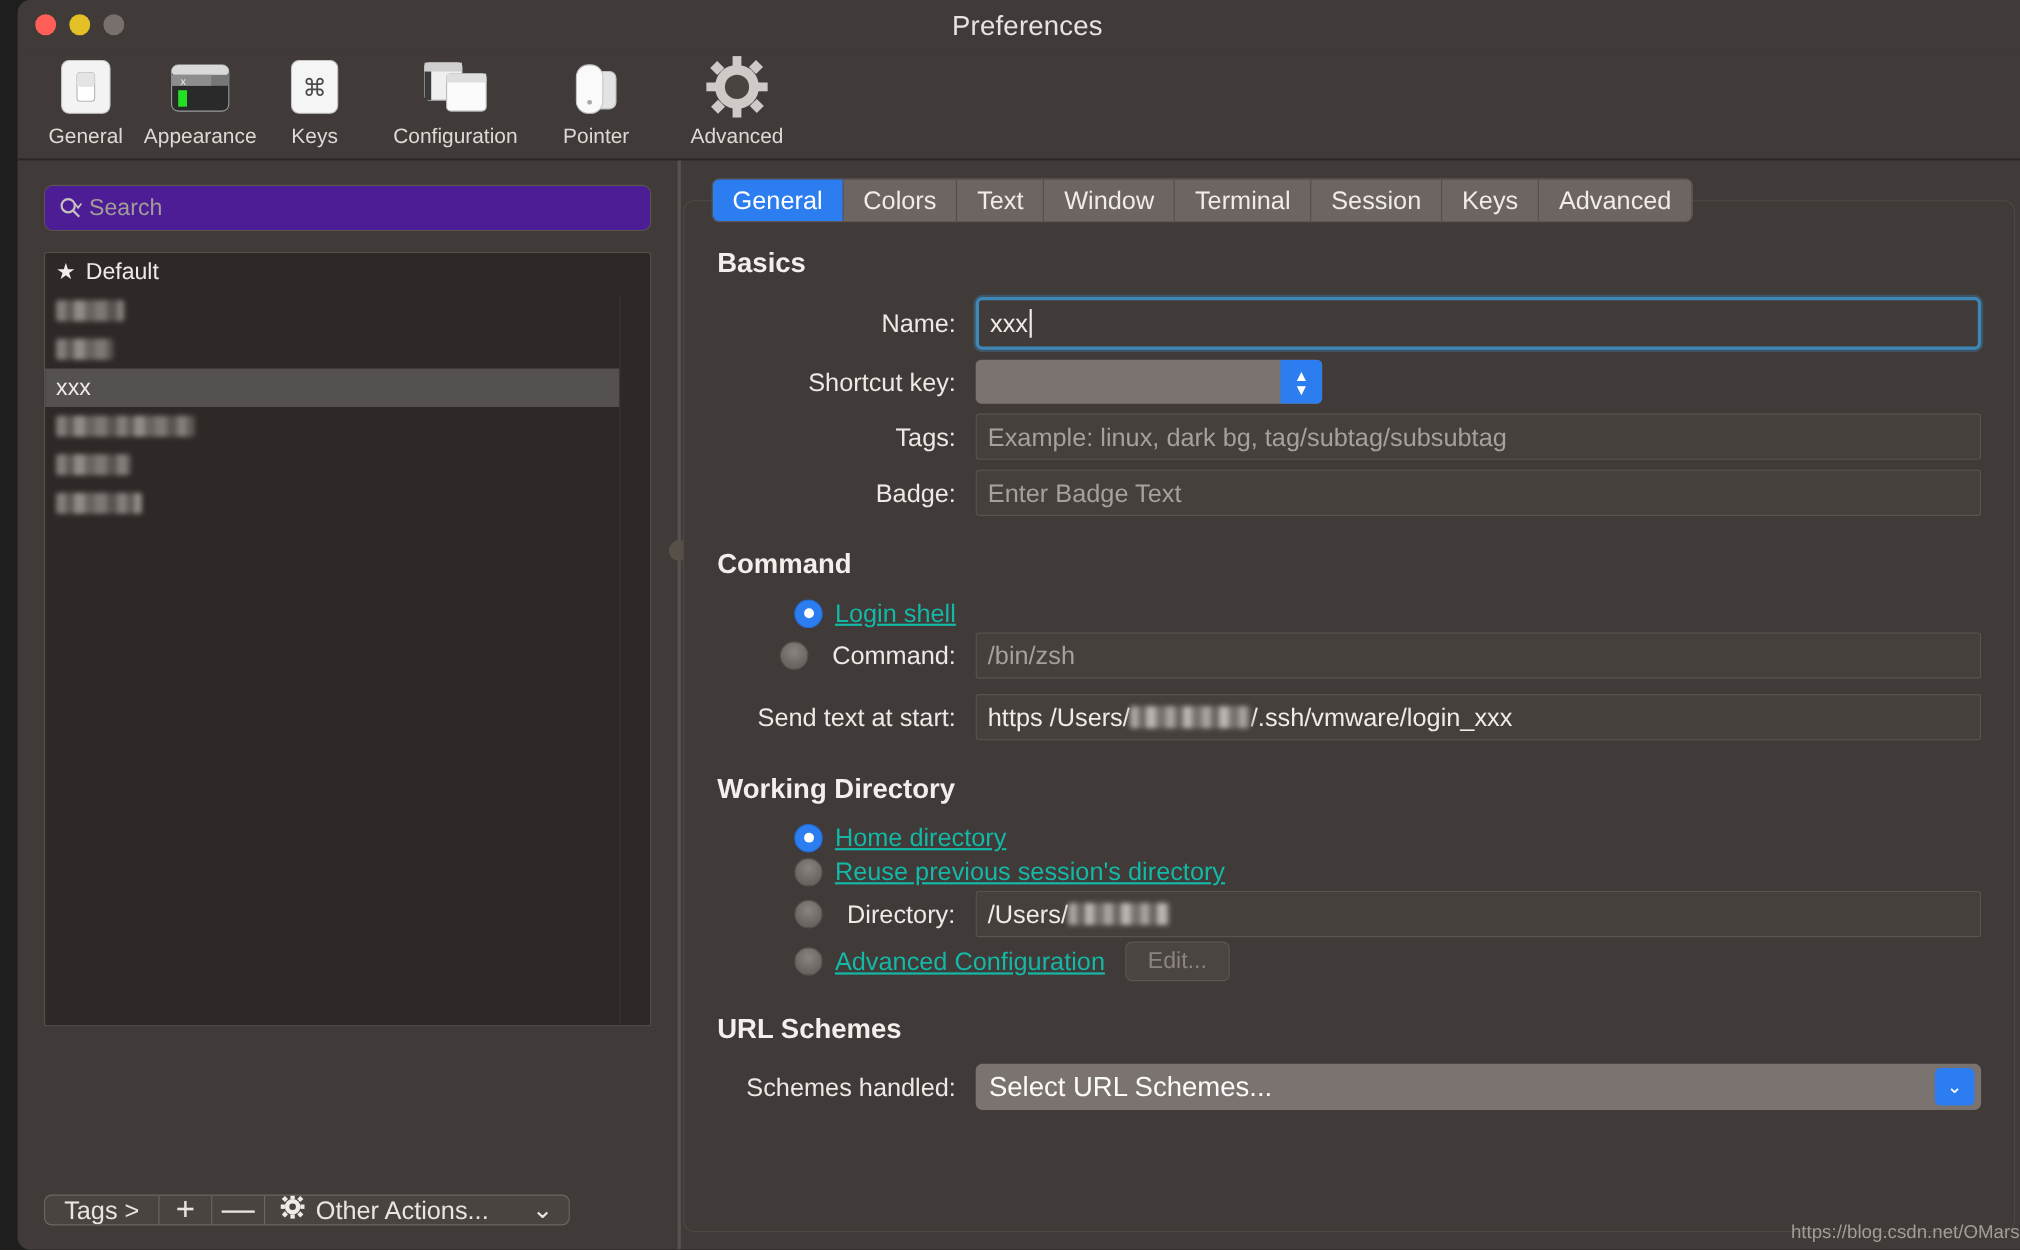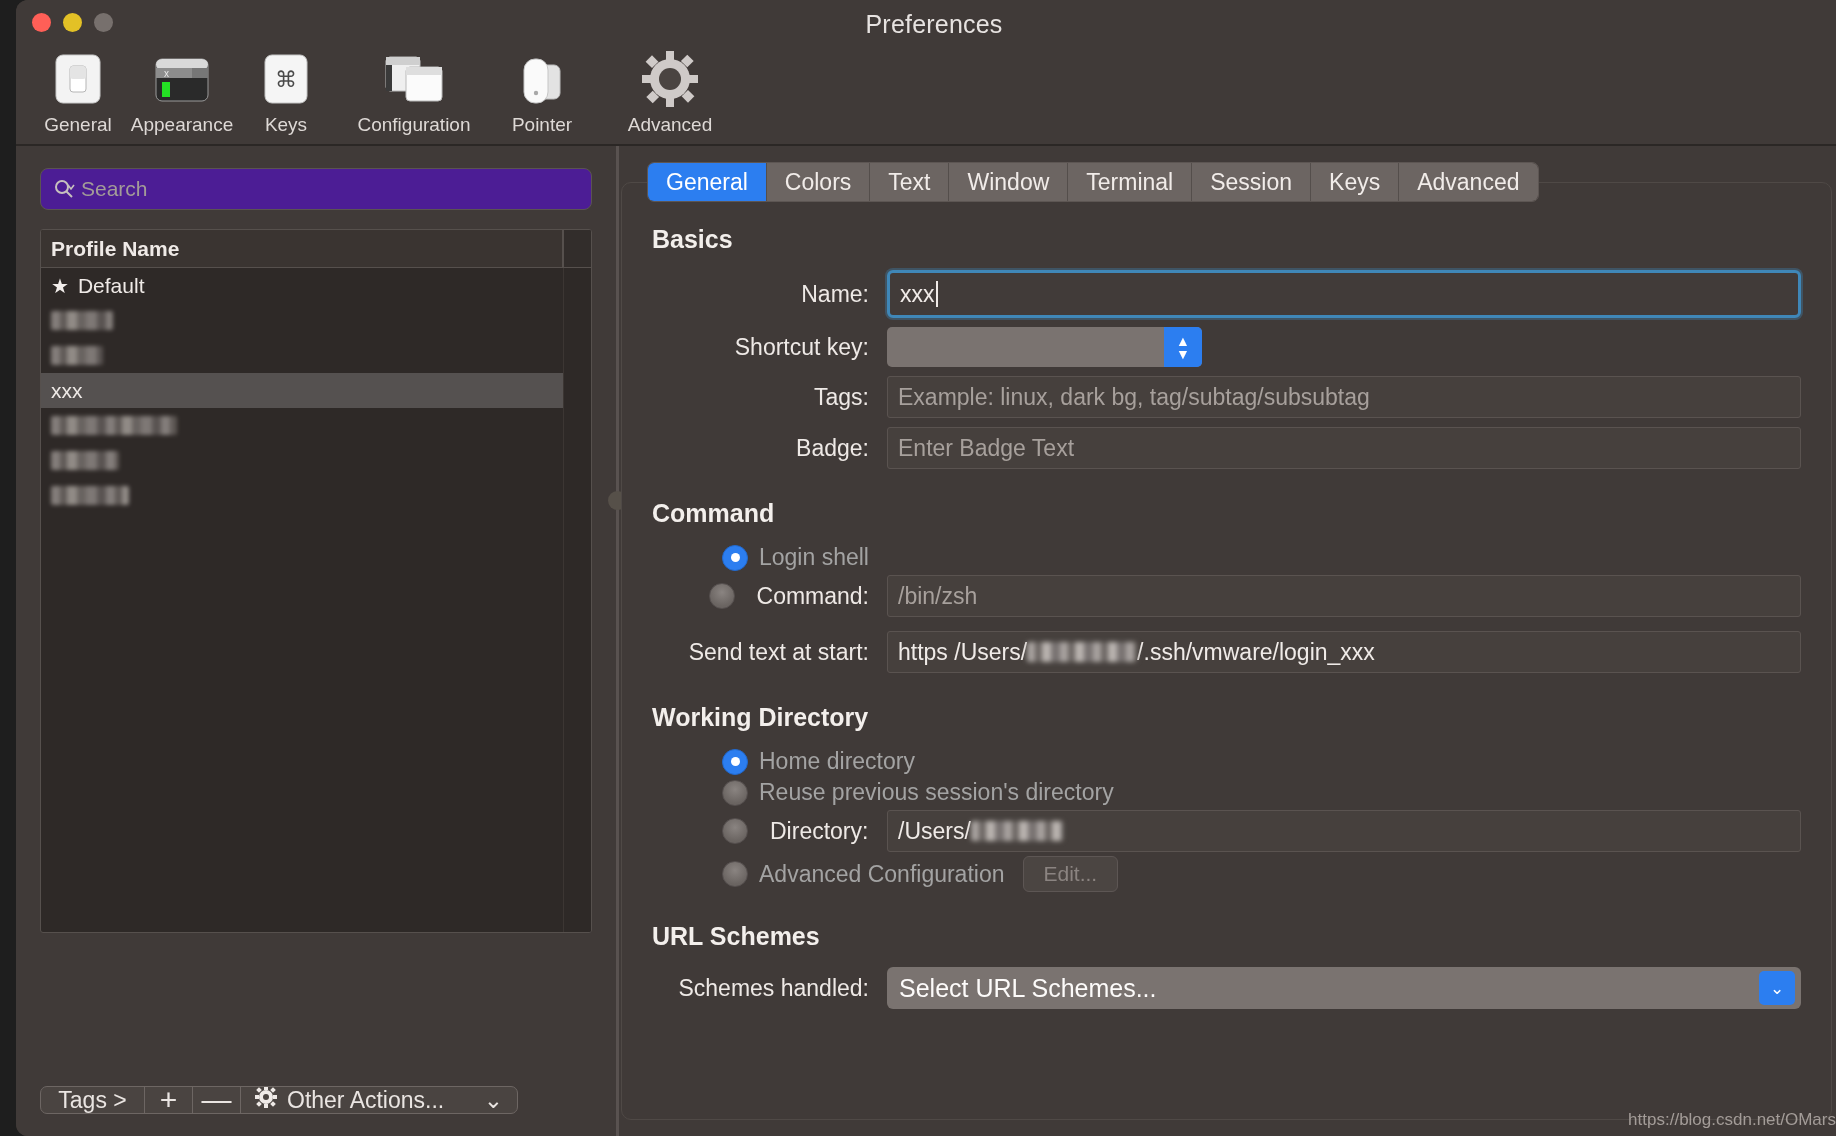--- a/index.html
+++ b/index.html
@@ -184,21 +184,21 @@
     align-items:center;justify-content:center;gap:1px;color:#fff;font-size:14px;line-height:12px;
   }
   .radio{
     width:26px;height:26px;border-radius:50%;flex:0 0 auto;
     background:radial-gradient(circle at 50% 35%, #8a8481 0%, #6a6461 70%);
     border:1px solid #575150;
     display:flex;align-items:center;justify-content:center;margin-right:11px;
   }
   .radio.on{background:#2c7ef0;border-color:#2169cf;}
   .radio.on .dot{width:9px;height:9px;border-radius:50%;background:#fff;}
-  .radio-label{color:#a3a3a3;font-size:23px;}
+  .radio-label{color:#14b8a6;font-size:23px;text-decoration:underline;}
   .indent{margin-left:70px;}
   .edit-btn{
     margin-left:18px;height:36px;padding:0 20px;border-radius:6px;
     background:#4b4542;border:1px solid #5d5654;color:#8b8481;font-size:21px;
     display:flex;align-items:center;
   }
   .popup{
     flex:1;height:42px;background:#7a7370;border-radius:6px;
     display:flex;align-items:center;padding:0 12px;color:#fdfbfa;font-size:25px;
     position:relative;
@@ -327,25 +327,20 @@
           <svg width="22" height="22" viewBox="0 0 22 22">
             <circle cx="9" cy="9" r="6" fill="none" stroke="#c7c1be" stroke-width="2"></circle>
             <line x1="13.5" y1="13.5" x2="19" y2="19" stroke="#c7c1be" stroke-width="2"></line>
             <path d="M17 7 l3 4 l3 -4" fill="none" stroke="#c7c1be" stroke-width="1.6" transform="translate(-2,0)"></path>
           </svg>
         </span>
         <input class="search-input" value="" placeholder="Search" style="">
       </div>
 
       <div class="table">
-        <div class="thead">
-          <span>Profile Name</span>
-          <span class="colsep"></span>
-          <span class="corner"></span>
-        </div>
 
         <div class="trow">
           <span class="star">★</span>
           <span>Default</span>
         </div>
 
         <div class="trow">
           <span class="redact" style="width:62px"></span>
         </div>
 

